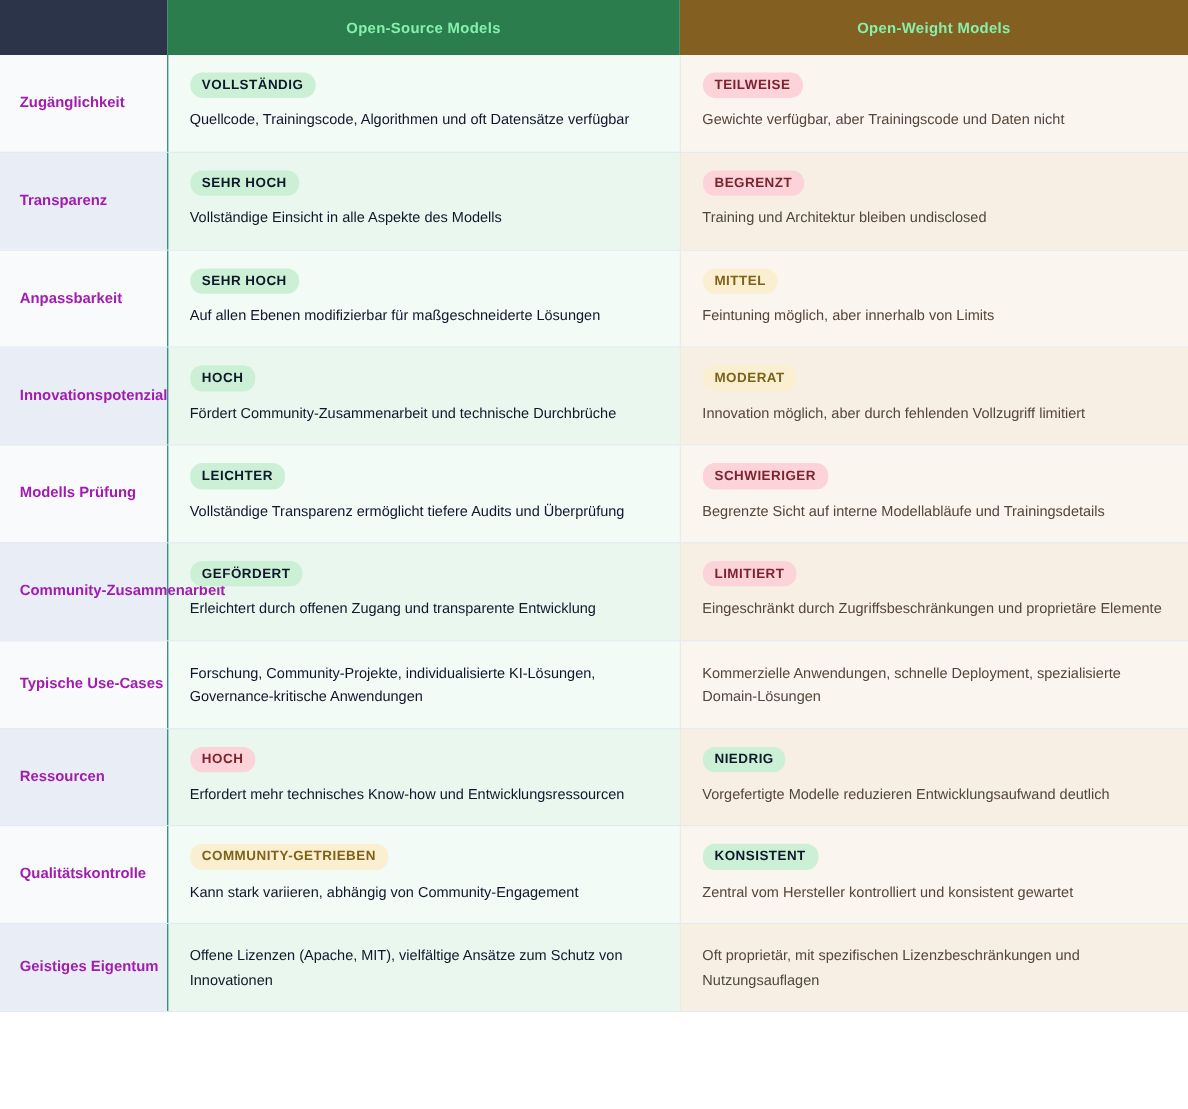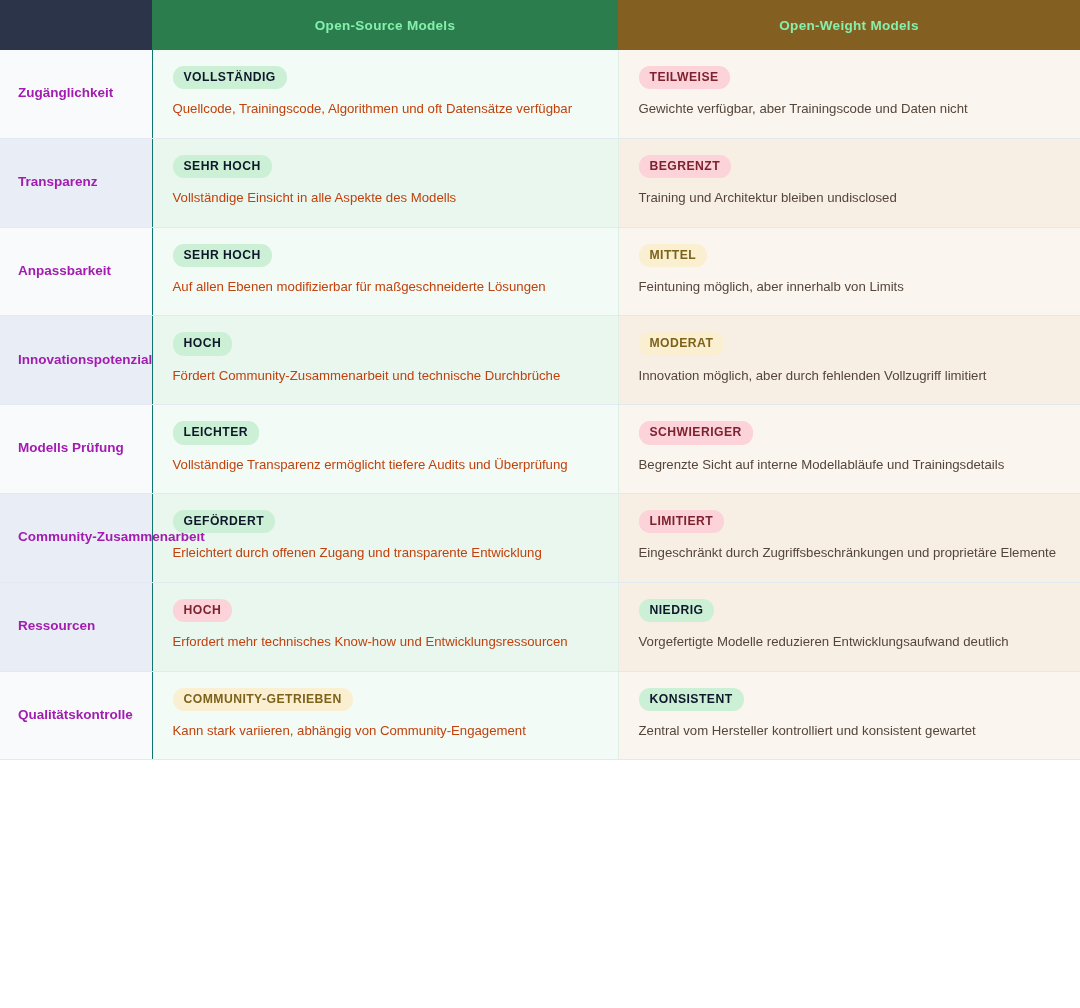--- a/index.html
+++ b/index.html
@@ -58,21 +58,21 @@
   }
   tr.odd  td.label { background: #f8fafc; }
   tr.even td.label { background: #e9eef6; }
 
   td.os { border-right: 1px solid #dfeee6; }
   tr.odd  td.os { background: #f2fbf6; }
   tr.even td.os { background: #e9f7ef; }
   tr.odd  td.ow { background: #fbf5f0; }
   tr.even td.ow { background: #f8efe4; }
 
-  td.os .desc { color: #c2410c; }
+  td.os .desc { color: #0f172a; }
   td.ow .desc { color: #54463a; }
 
   .desc {
     font-size: 13.2px;
     line-height: 1.62;
     margin: 0;
   }
 
   
   .badge {
@@ -131,24 +131,42 @@
       <tr class="odd">
         <td class="label">Modells Prüfung</td>
         <td class="os"><div class="badge badge-green">LEICHTER</div><p class="desc">Vollständige Transparenz ermöglicht tiefere Audits und Überprüfung</p></td>
         <td class="ow"><div class="badge badge-pink">SCHWIERIGER</div><p class="desc">Begrenzte Sicht auf interne Modellabläufe und Trainingsdetails</p></td>
       </tr>
       <tr class="even">
         <td class="label">Community-Zusammenarbeit</td>
         <td class="os"><div class="badge badge-green">GEFÖRDERT</div><p class="desc">Erleichtert durch offenen Zugang und transparente Entwicklung</p></td>
         <td class="ow"><div class="badge badge-pink">LIMITIERT</div><p class="desc">Eingeschränkt durch Zugriffsbeschränkungen und proprietäre Elemente</p></td>
       </tr>
+      <tr class="odd">
+        <td class="label">Typische Use-Cases</td>
+        <td class="os nobadge">
+          <p class="desc">Forschung, Community-Projekte, individualisierte KI-Lösungen, Governance-kritische Anwendungen</p>
+        </td>
+        <td class="ow nobadge">
+          <p class="desc">Kommerzielle Anwendungen, schnelle Deployment, spezialisierte Domain-Lösungen</p>
+        </td>
+      </tr>
       <tr class="even">
         <td class="label">Ressourcen</td>
         <td class="os"><div class="badge badge-pink">HOCH</div><p class="desc">Erfordert mehr technisches Know-how und Entwicklungsressourcen</p></td>
         <td class="ow"><div class="badge badge-green">NIEDRIG</div><p class="desc">Vorgefertigte Modelle reduzieren Entwicklungsaufwand deutlich</p></td>
       </tr>
       <tr class="odd">
         <td class="label">Qualitätskontrolle</td>
         <td class="os"><div class="badge badge-amber">COMMUNITY-GETRIEBEN</div><p class="desc">Kann stark variieren, abhängig von Community-Engagement</p></td>
         <td class="ow"><div class="badge badge-green">KONSISTENT</div><p class="desc">Zentral vom Hersteller kontrolliert und konsistent gewartet</p></td>
       </tr>
+      <tr class="even">
+        <td class="label">Geistiges Eigentum</td>
+        <td class="os nobadge">
+          <p class="desc">Offene Lizenzen (Apache, MIT), vielfältige Ansätze zum Schutz von Innovationen</p>
+        </td>
+        <td class="ow nobadge">
+          <p class="desc">Oft proprietär, mit spezifischen Lizenzbeschränkungen und Nutzungsauflagen</p>
+        </td>
+      </tr>
     </tbody>
 </table>
 
 </body></html>

